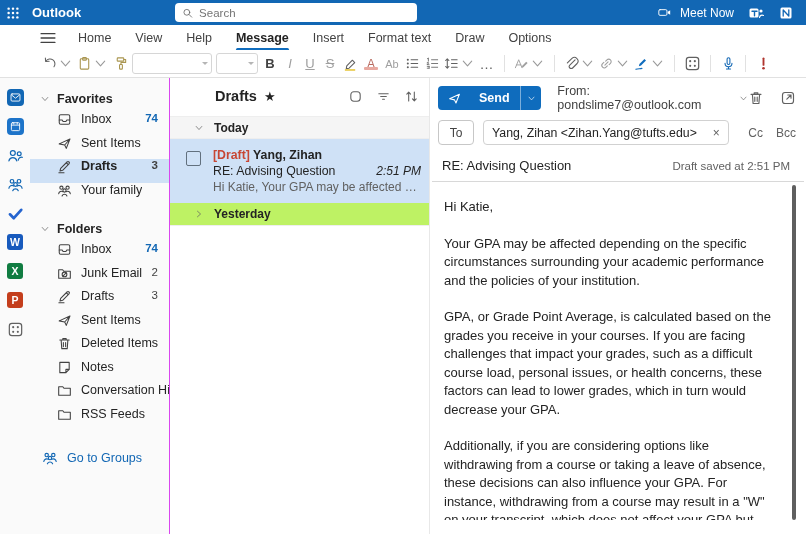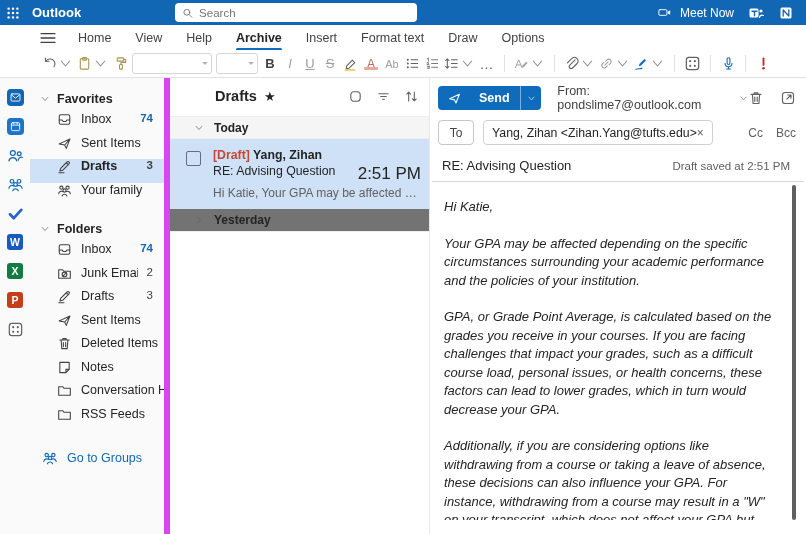--- a/index.html
+++ b/index.html
@@ -68,21 +68,21 @@
     justify-content:center; position:relative; }
   .railapp { width:16px; height:16px; border-radius:3px; color:#fff; font-size:10.5px;
     font-weight:bold; display:flex; align-items:center; justify-content:center; }
   .railsq { width:17px; height:17px; border-radius:4px; display:flex;
     align-items:center; justify-content:center; }
   .railsq .ic { width:11px; height:11px; color:#fff; }
   .railic { width:17px; height:17px; color:#1267b4; }
 
   
   #folders { left:30px; top:78px; width:140px; height:456px; background:#fafafa;
-    border-right:6px solid #d946ef; font-size:12.5px; padding-top:8px; }
+    border-right:1px solid #d946ef; font-size:12.5px; padding-top:8px; }
   .fhead { display:flex; align-items:center; gap:7px; height:26px; padding-left:10px;
     font-weight:bold; }
   .fhead .ic { width:10px; height:10px; color:#616161; }
   .frow { display:flex; align-items:flex-start; gap:9px; height:23.5px; padding-left:27px; }
   .frow .ic { width:15px; height:15px; color:#424242; flex:0 0 auto; }
   .frow .lbl { white-space:nowrap; overflow:hidden; }
   .frow .cnt { margin-left:auto; padding-right:11px; font-size:11.5px; color:#424242; }
   .cnt.blue { color:#1267b4; font-weight:bold; }
   .frow.sel { background:#cfe1f6; font-weight:bold; }
   .gap { height:10px; }
@@ -96,30 +96,30 @@
   #listhead { display:flex; align-items:center; height:32px; padding:4px 10px 0 45px; }
   #listtitle { font-size:14.5px; font-weight:bold; }
   #liststar { color:#242424; font-size:13px; margin-left:7px; }
   #listicons { margin-left:auto; display:flex; gap:13px; color:#616161; }
   #listicons .ic { width:15px; height:15px; }
   .grouprow { display:flex; align-items:center; gap:10px; height:23px;
     padding-left:24px; font-size:12px; font-weight:bold; background:#f5f5f5;
     border-top:1px solid #eee; border-bottom:1px solid #eee; }
   .grouprow.open { margin-top:6px; }
   .grouprow .ic { width:10px; height:10px; color:#616161; }
-  .grouprow.white { background:#737373; border-top:none; }
+  .grouprow.white { background:#bef264; border-top:none; }
   #mailitem { display:flex; background:#cfe1f6; padding:9px 8px 9px 16px; gap:12px; }
   #mailitem .cbx { width:15px; height:15px; border:1px solid #62707e; border-radius:2px;
     margin-top:3px; flex:0 0 auto; background:transparent; }
   .mi-lines { flex:1; min-width:0; font-size:12.3px; }
   .mi-l1 { font-weight:bold; }
   .mi-l1 .draftflag { color:#c74634; font-weight:bold; }
   .mi-l2 { display:flex; margin-top:2px; }
   .mi-l2 .subj { flex:1; }
-  .mi-l2 .time { color:#242424; font-size:17px; }
+  .mi-l2 .time { color:#242424; font-size:12px;font-style:italic; }
   .mi-l3 { color:#616161; margin-top:2px; white-space:nowrap; overflow:hidden;
     text-overflow:ellipsis; font-size:12px; }
 
   
   #reading { left:430px; top:78px; width:376px; height:456px; background:#fff; }
   #sendrow { display:flex; align-items:center; height:40px; padding:0 10px 0 8px; }
   #sendbtn { display:flex; align-items:stretch; background:#0f6cbd; border-radius:4px;
     color:#fff; height:24px; overflow:hidden; }
   #sendmain { display:flex; align-items:center; gap:18px; padding:0 10px;
     font-size:12.5px; font-weight:bold; }
@@ -128,29 +128,29 @@
     border-left:1px solid rgba(255,255,255,.45); }
   #sendchev .ic { width:9px; height:9px; }
   #fromline { display:flex; align-items:center; gap:2px; margin-left:16px;
     font-size:12.5px; color:#424242; }
   #fromline .ic { width:9px; height:9px; color:#616161; }
   #sendrowicons { margin-left:auto; display:flex; gap:16px; color:#616161; }
   #sendrowicons .ic { width:16px; height:16px; }
   #torow { display:flex; align-items:center; padding:2px 10px 2px 8px; }
   #tobtn { width:36px; height:25px; border:1px solid #c7c7c7; border-radius:4px;
     font-size:12px; color:#424242; display:flex; align-items:center; justify-content:center; }
-  .pill { display:flex; align-items:center; gap:0; border:1px solid #d1d1d1;
+  .pill { display:flex; align-items:center; gap:16px; border:1px solid #d1d1d1;
     border-radius:4px; height:25px; padding:0 8px; margin-left:9px; font-size:12.3px; }
   .pill .x { color:#616161; font-size:12px; }
   #ccbcc { margin-left:auto; display:flex; gap:13px; font-size:12px; color:#616161; }
   #subjrow { display:flex; align-items:center; padding:9px 14px 8px 10px;
     border-bottom:1px solid #d8d8d8; margin:2px 2px 0 2px; }
   #subjtext { font-size:13px; }
   #draftsaved { margin-left:auto; font-size:11.5px; color:#616161; }
-  #bodywrap { position:relative; height:338px; overflow:hidden;font-style:italic; }
+  #bodywrap { position:relative; height:338px; overflow:hidden; }
   #bodytext { padding:16px 24px 0 14px; font-size:13px; line-height:18.5px;
     color:#242424; width:372px; }
   #bodytext p { margin-bottom:18px; }
   #vscroll { position:absolute; right:10px; top:3px; width:4px; height:335px;
     background:#5f5f5f; border-radius:2px; }
 </style>
 </head>
 <body>
 
 <div class="abs" id="topbar">
@@ -210,21 +210,21 @@
 
 <div class="abs" id="ribbon">
   <span class="ic" id="hamburger">
       <svg viewBox="0 0 16 16">
         <path d="M2.5,4.5 h11 M2.5,8 h11 M2.5,11.5 h11"></path>
       </svg>
     </span>
   <span class="rtab">Home</span>
   <span class="rtab">View</span>
   <span class="rtab">Help</span>
-  <span class="rtab active">Archive</span>
+  <span class="rtab active">Message</span>
   <span class="rtab">Insert</span>
   <span class="rtab">Format text</span>
   <span class="rtab">Draw</span>
   <span class="rtab">Options</span>
 </div>
 
 <div class="abs" id="toolbar">
   <div class="tbtn">
     <span class="ic">
         <svg viewBox="0 0 16 16">

